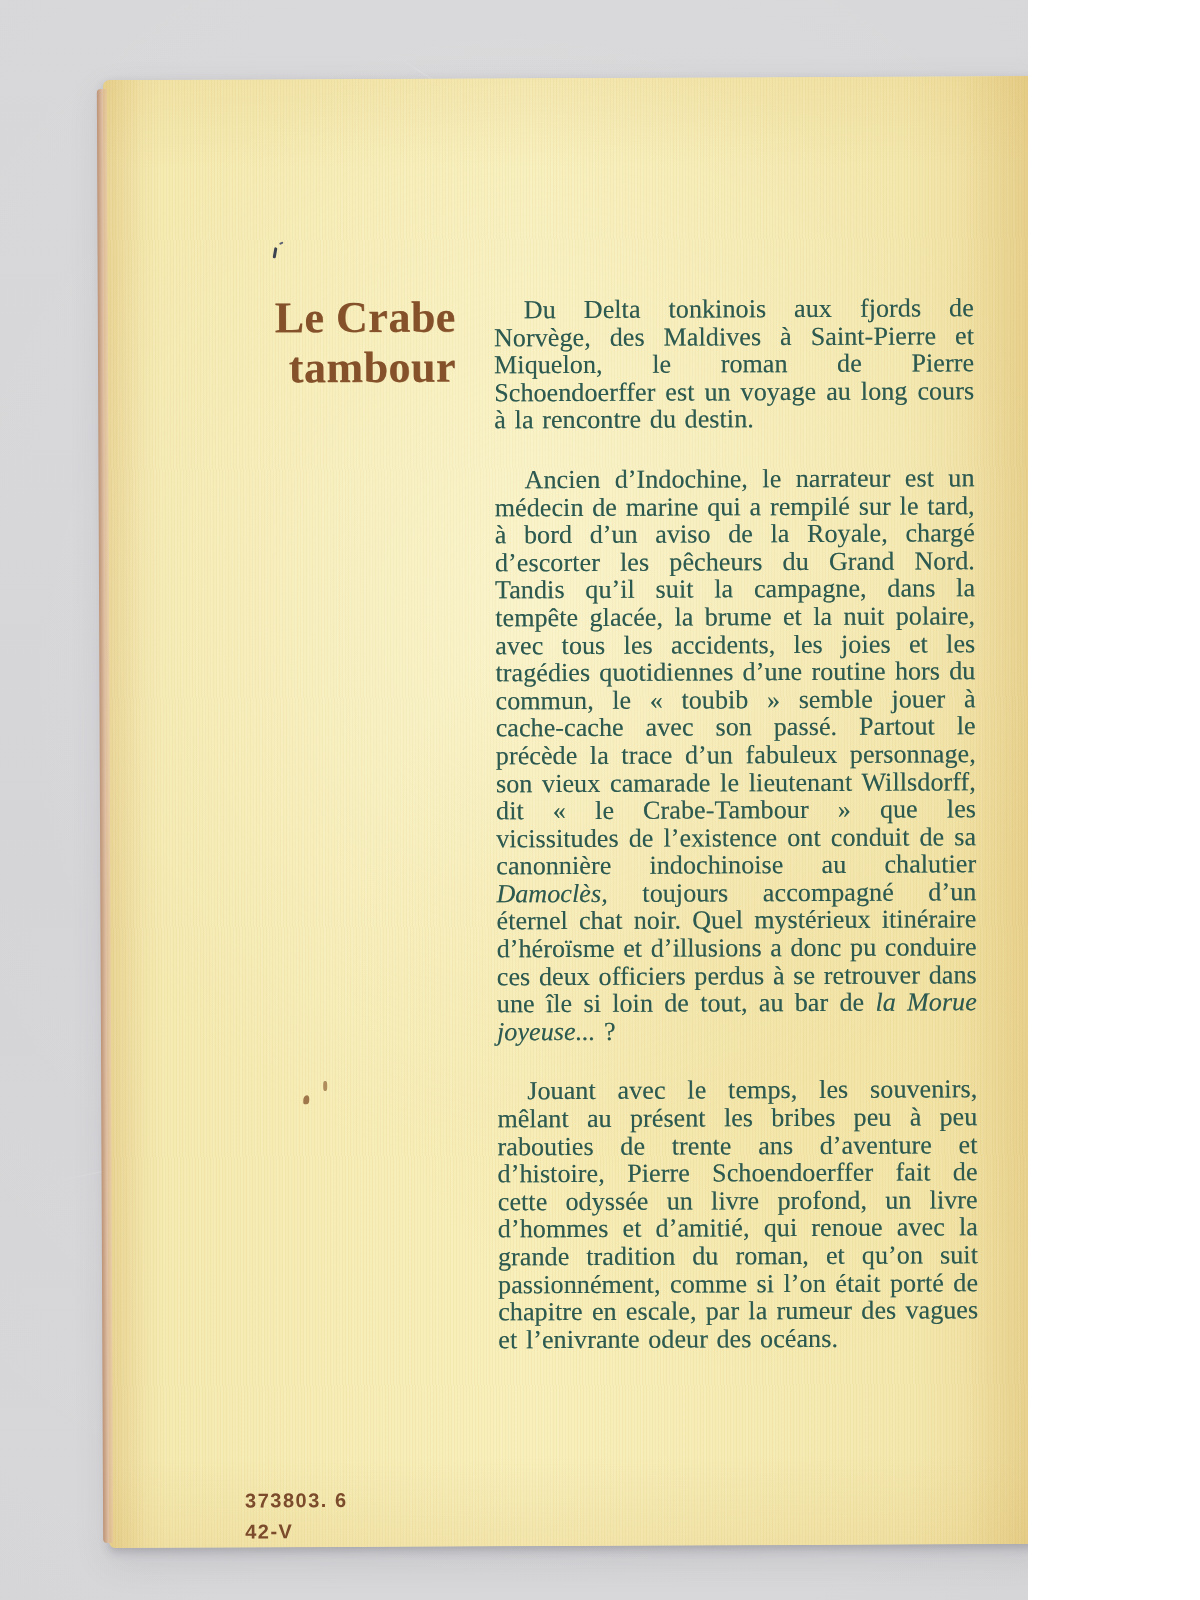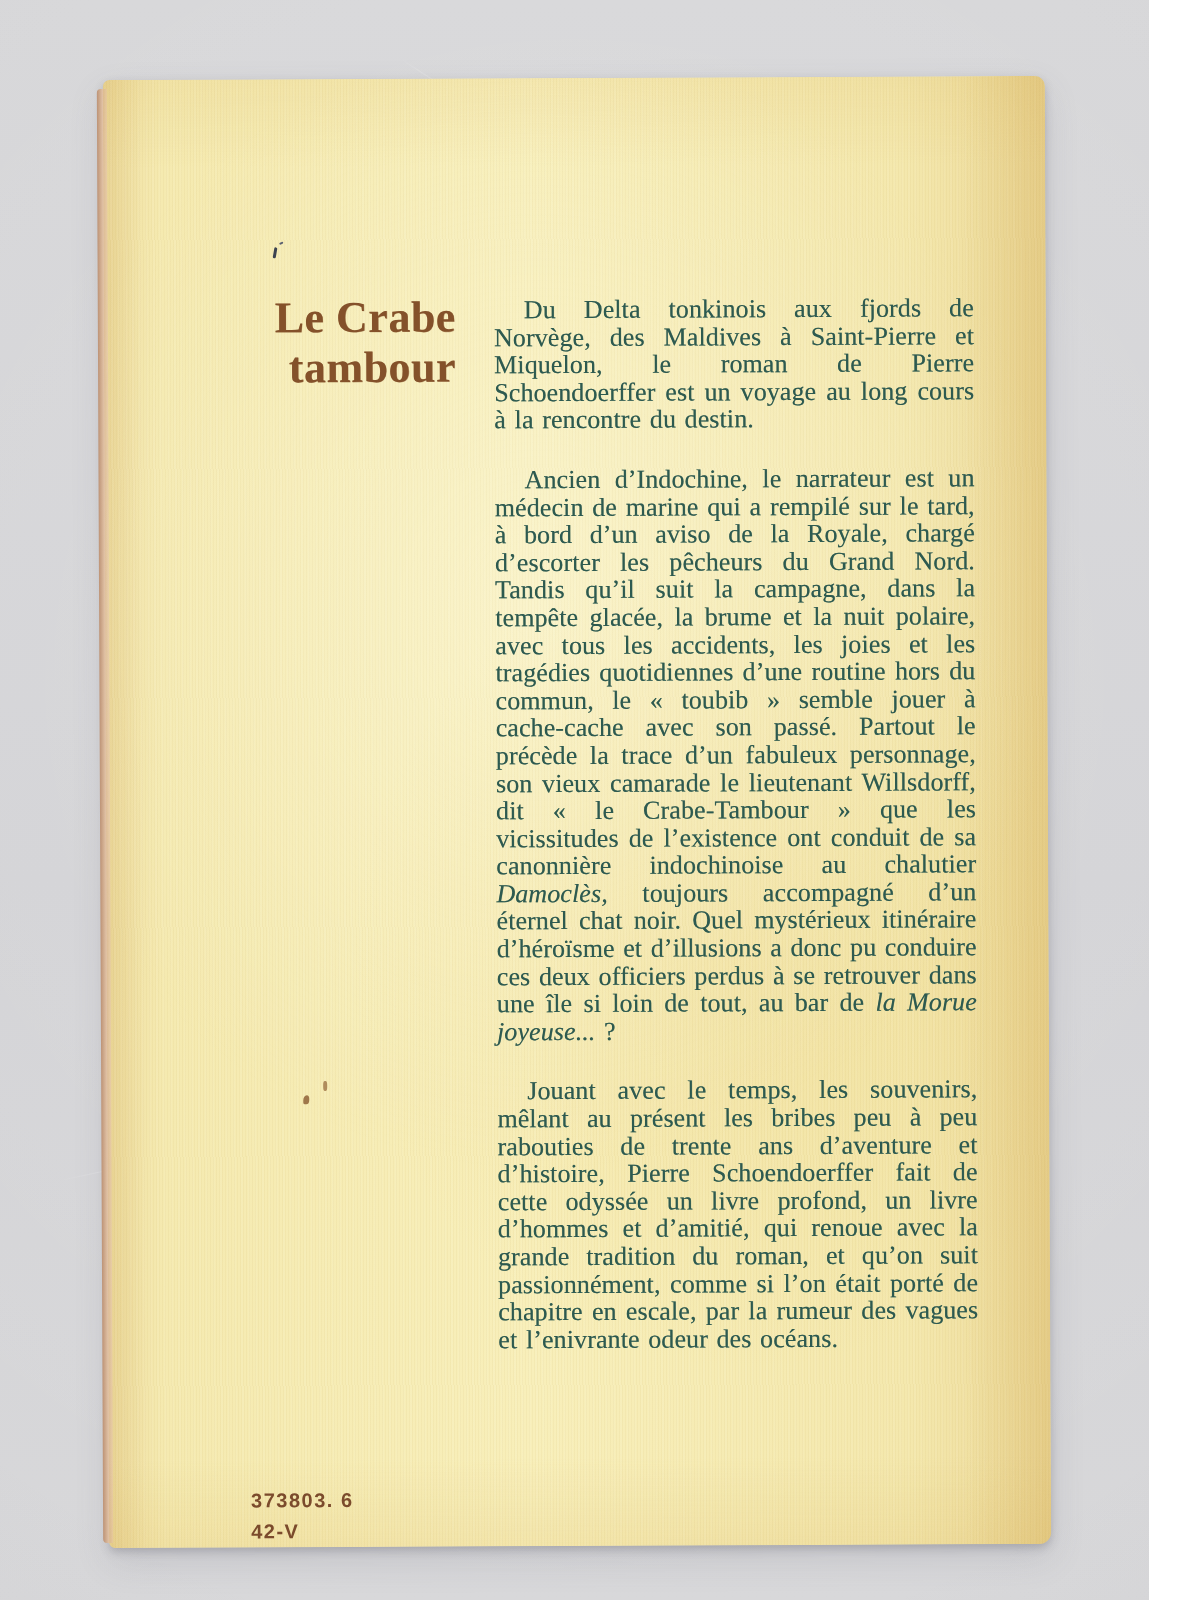--- a/index.html
+++ b/index.html
@@ -2,21 +2,21 @@
 <html lang="fr" style="--background: #d3d3d6; --cover-color: #f6ecb2; --title-color: #84512a; --text-color: #2d5a50; --code-color: #7b4b2c; --page-edge-color: #dfc0a3;"><head>
 <meta charset="utf-8">
 <style>
   html, body {
     margin: 0; padding: 0;
     width: 1200px; height: 1600px;
     font-family: "Liberation Serif", "DejaVu Serif", serif;
   }
   .scene {
     position: relative;
-    width: 1149px; height: 1600px;
+    width: 1028px; height: 1600px;
     overflow: hidden;
     background:
       radial-gradient(150% 110% at 50% 42%, rgba(255,255,255,0.18), rgba(0,0,0,0) 55%, rgba(80,80,90,0.10) 100%),
       linear-gradient(180deg, #d7d7d9 0%, #d2d2d5 55%, #d8d8da 100%);
   }
   .scratch {
     position: absolute;
     height: 1px;
     background: linear-gradient(90deg, rgba(255,255,255,0), rgba(255,255,255,0.6) 30%, rgba(255,255,255,0.55) 70%, rgba(255,255,255,0));
     transform-origin: left center;
@@ -89,21 +89,20 @@
 
   .codes {
     position: absolute;
     left: 136px; top: 1410px;
     font-family: "Liberation Sans", "DejaVu Sans", sans-serif;
     font-weight: bold;
     font-size: 20px;
     line-height: 22px;
     letter-spacing: 1.5px;
     color: var(--code-color, #7b4b2c);
-    margin-left: 6px;
   }
   .code-line + .code-line { margin-top: 9px; }
 
   .speck { position: absolute; pointer-events: none; }
   .speck-1 { left: 170px; top: 168px; width: 3px; height: 11px; background: #3c4350; border-radius: 2px; transform: rotate(10deg); }
   .speck-1::after { content:""; position:absolute; left:4px; top:-6px; width:4px; height:2px; background:#5a6070; border-radius:2px; transform:rotate(-35deg); }
   .speck-2 { left: 196px; top: 1016px; width: 6px; height: 9px; background: #8a5a30; border-radius: 60% 40% 50% 20%; opacity: .8; }
   .speck-3 { left: 216px; top: 1002px; width: 4px; height: 10px; background: #936436; border-radius: 40%; opacity: .7; }
 </style>
 </head>

